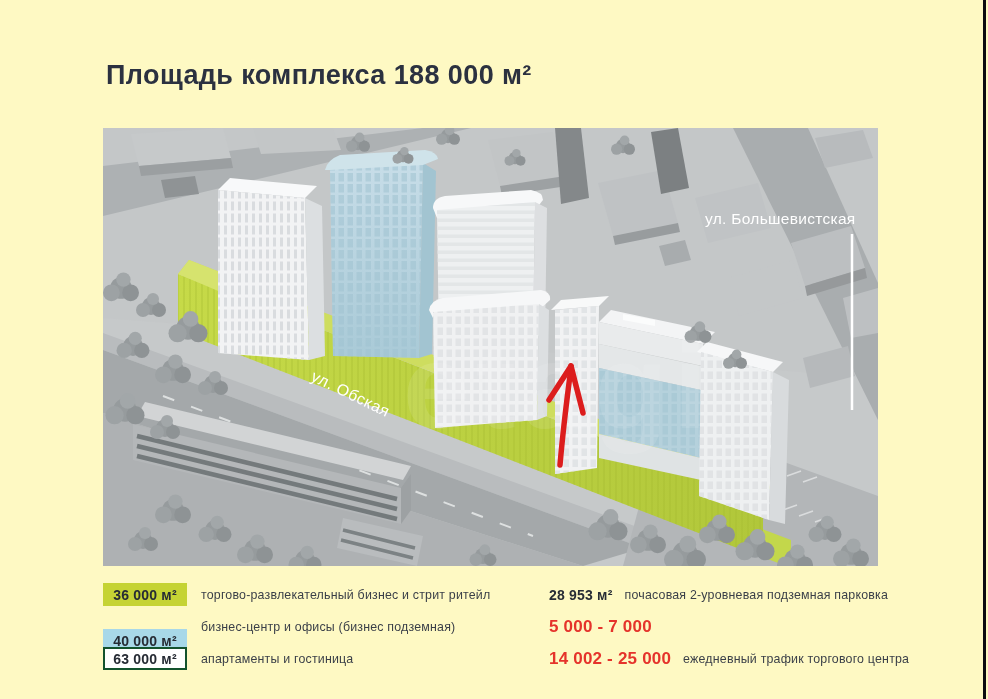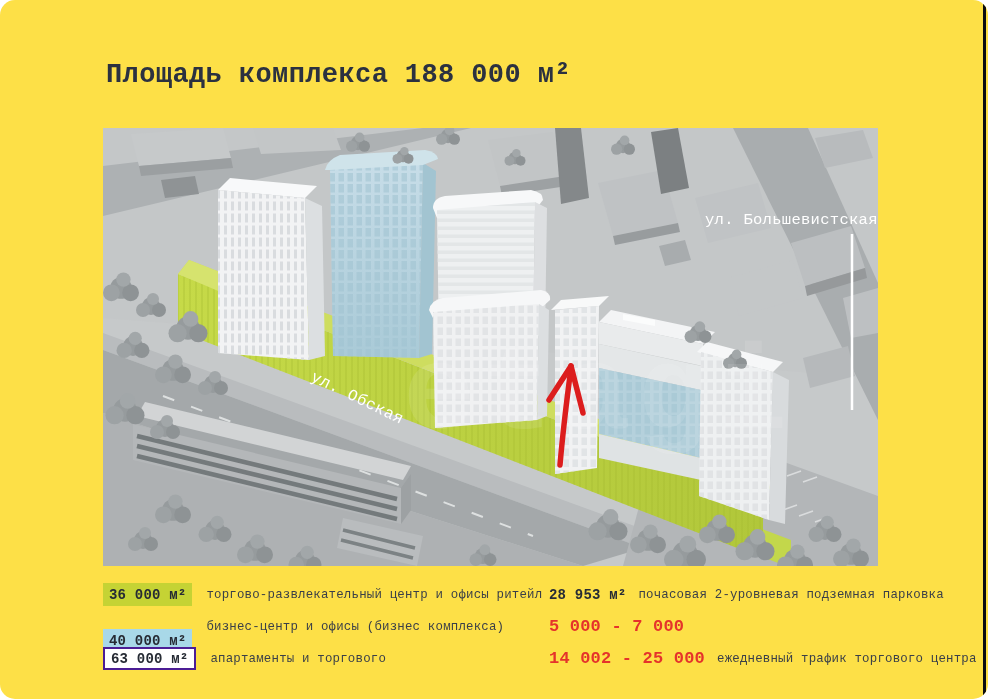--- a/index.html
+++ b/index.html
@@ -1,38 +1,38 @@
 <!DOCTYPE html>
 <html lang="ru"><head>
 <meta charset="utf-8">
 <style>
   html,body{margin:0;padding:0;background:#fff;}
   .page{
-    position:relative;width:988px;height:699px;background:#fde047;
-    font-family:Liberation Mono, monospace;overflow:hidden;border-radius:15px;
+    position:relative;width:988px;height:699px;background:#fef9c3;
+    font-family:Liberation Sans, sans-serif;overflow:hidden;
   }
   .edge-line{position:absolute;top:0;right:2px;width:3px;height:699px;background:#0c0d10;}
   .title{
     position:absolute;left:106px;top:60px;width:720px;
     font-size:27px;font-weight:800;letter-spacing:.4px;color:#2b3140;
   }
   .render{position:absolute;left:103px;top:128px;width:775px;height:438px;}
   .render svg{display:block;width:775px;height:438px;}
   .legend-col{position:absolute;display:flex;flex-direction:column;gap:9px;}
   .legend-left{left:103px;top:583px;}
   .legend-right{left:549px;top:583px;}
   .lrow{display:flex;align-items:center;height:23px;}
   .chip{
     display:inline-flex;align-items:center;justify-content:center;
     min-width:84px;height:23px;padding:0 6px;box-sizing:border-box;
     font-size:14px;font-weight:800;color:#262b34;letter-spacing:.2px;
   }
   .chip-green{background:#c5d334;}
   .chip-blue{background:#a8d8e8;margin-top:28px;}
-  .chip-outline{background:#ffffff;border:2px solid #4c1d95;}
+  .chip-outline{background:#ffffff;border:2px solid #14532d;}
   .ldesc{margin-left:14px;font-size:12.4px;color:#3a3f48;letter-spacing:.2px;}
   .val{display:inline-block;min-width:0;font-weight:800;letter-spacing:.2px;}
   .val-dark{font-size:14px;color:#272c35;}
   .val-red{font-size:17px;color:#e5332b;}
   .legend-right .ldesc{margin-left:12px;}
 </style>
 </head>
 <body>
 
 <div class="page">
@@ -222,29 +222,29 @@
         <path d="M 457 337 C 460 302 464 270 468 240"></path>
         <path d="M 468 238 L 446 272"></path>
         <path d="M 468 238 L 480 285"></path>
       </g>
     </svg>
   </div>
 
   <div class="legend-col legend-left">
     <div class="lrow">
       <span class="chip chip-green">36 000 м²</span>
-      <span class="ldesc">торгово-развлекательный центр и офисы ритейл</span>
+      <span class="ldesc">торгово-развлекательный бизнес и стрит ритейл</span>
     </div>
     <div class="lrow">
       <span class="chip chip-blue">40 000 м²</span>
-      <span class="ldesc">бизнес-центр и офисы (бизнес комплекса)</span>
+      <span class="ldesc">бизнес-центр и офисы (бизнес подземная)</span>
     </div>
     <div class="lrow">
       <span class="chip chip-outline">63 000 м²</span>
-      <span class="ldesc">апартаменты и торгового</span>
+      <span class="ldesc">апартаменты и гостиница</span>
     </div>
   </div>
 
   <div class="legend-col legend-right">
     <div class="lrow">
       <span class="val val-dark">28 953 м²</span>
       <span class="ldesc">почасовая 2-уровневая подземная парковка</span>
     </div>
     <div class="lrow">
       <span class="val val-red">5 000 - 7 000</span>

